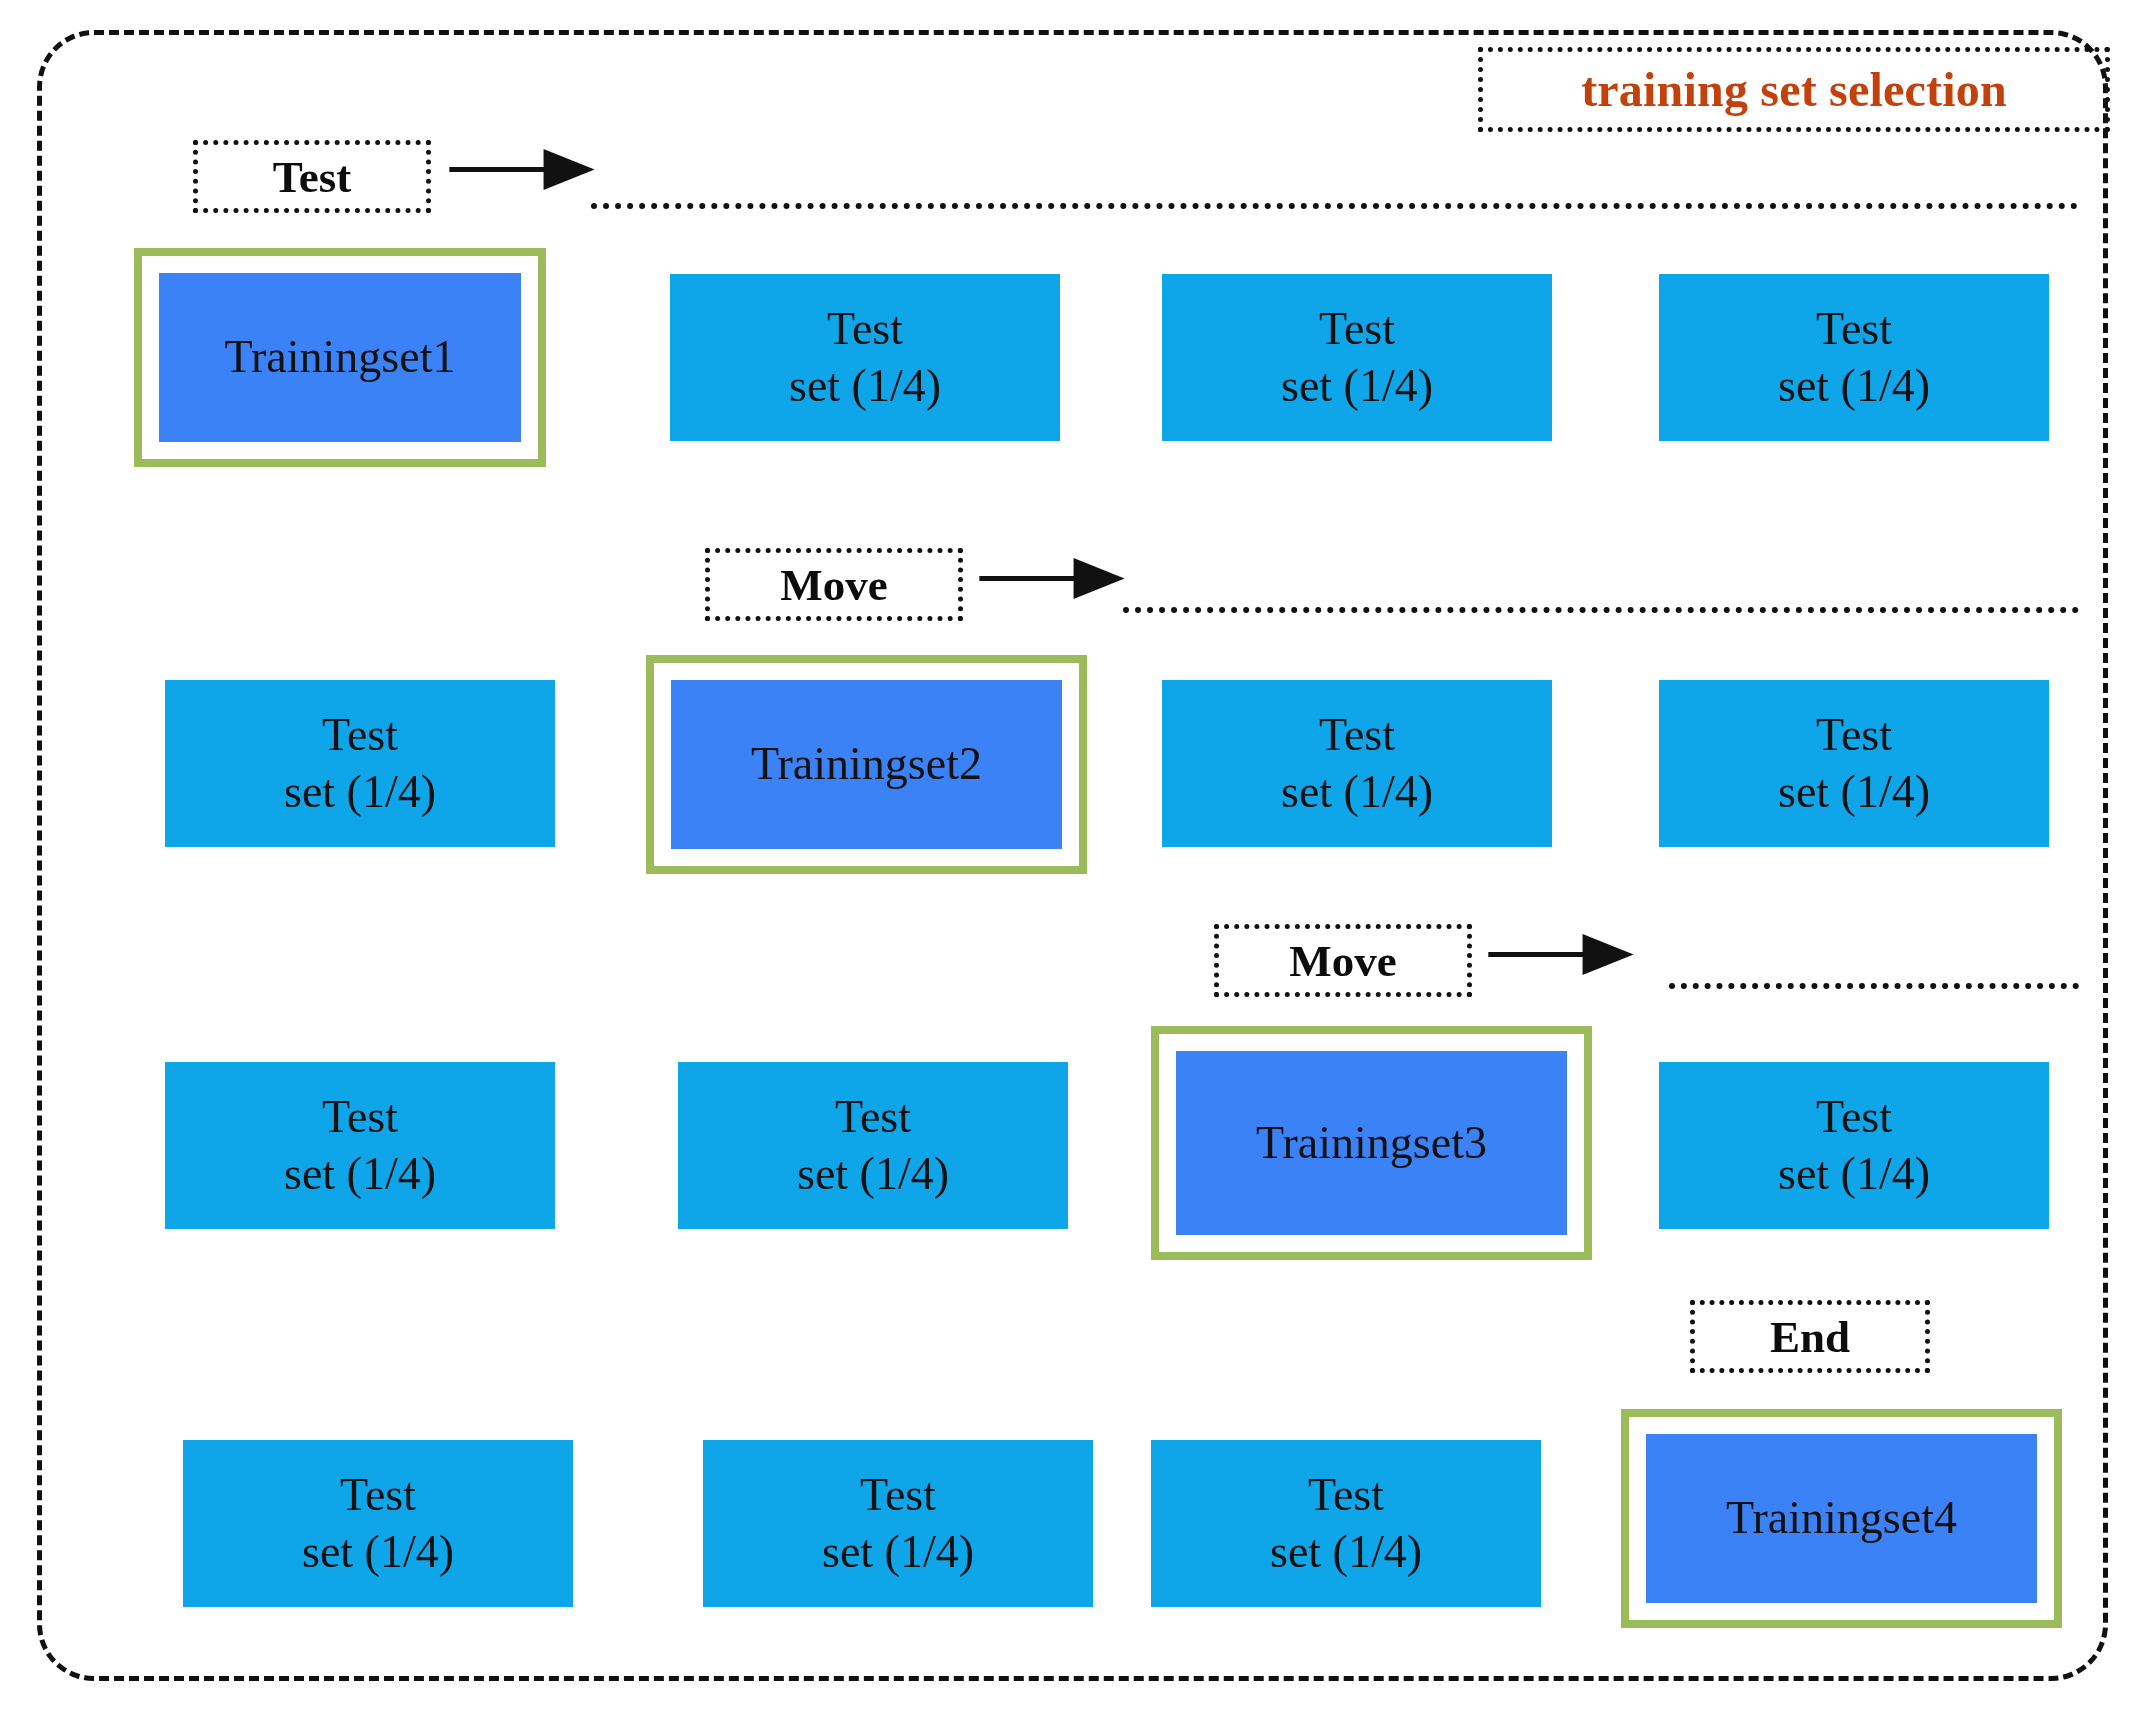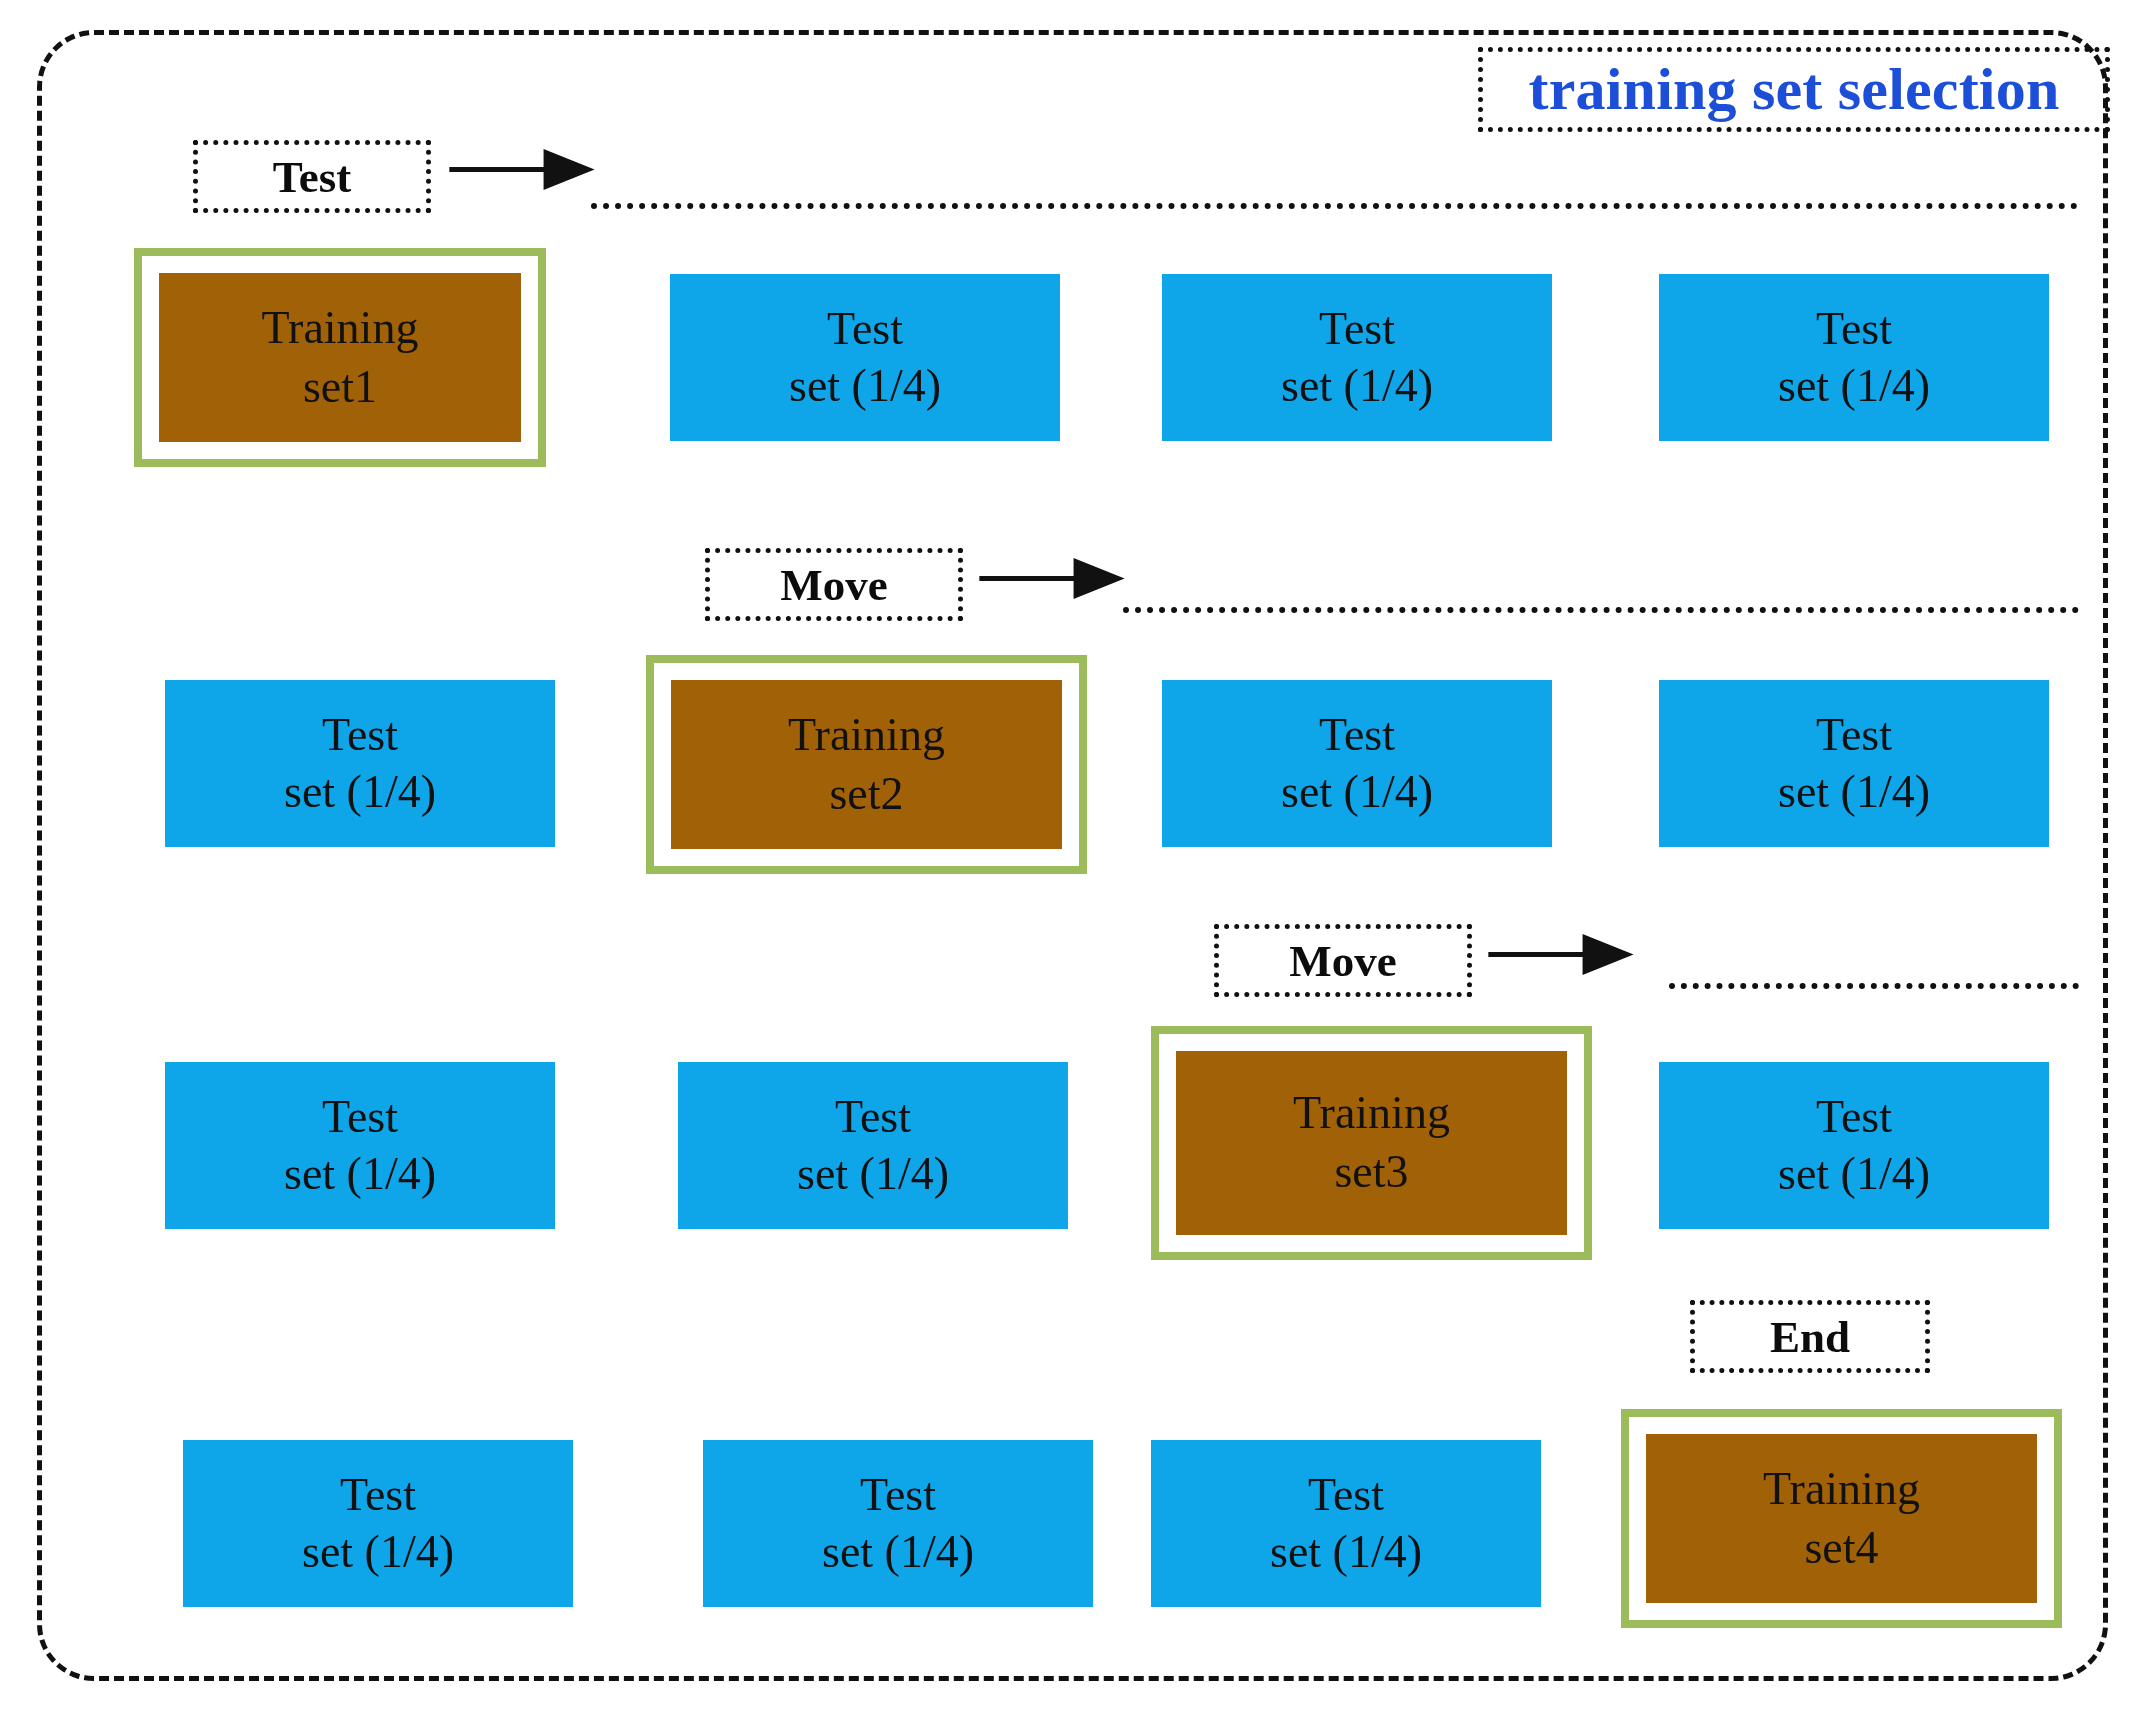--- a/index.html
+++ b/index.html
@@ -35,24 +35,24 @@
     width: 632px;
     height: 85px;
     box-sizing: border-box;
     border: 5.9px dotted #111111;
     display: flex;
     align-items: center;
     justify-content: center;
     background: transparent;
   }
   #title-chip .title-text {
-    font-size: 60px;
+    font-size: 48px;
     font-weight: bold;
     letter-spacing: 0.2px;
-    color: #1d4ed8;
+    color: #c2410c;
     white-space: nowrap;
   }
 
   
   .step-chip {
     position: absolute;
     box-sizing: border-box;
     border: 5.9px dotted #111111;
     display: flex;
     align-items: center;
@@ -102,23 +102,23 @@
 
   
   .cell.training {
     border: 8.9px solid #9CBC5C;
     background: #ffffff;
     padding: 16.7px;
   }
   .cell.training .inner {
     width: 100%;
     height: 100%;
-    background: #a16207;
-    display: flex;
-    flex-direction: column;
+    background: #3b82f6;
+    display: flex;
+    flex-direction: row;
     align-items: center;
     justify-content: center;
   }
   .cell.training .line {
     font-size: 46px;
     line-height: 1.28;
     color: #111111;
     white-space: nowrap;
   }
 </style>

